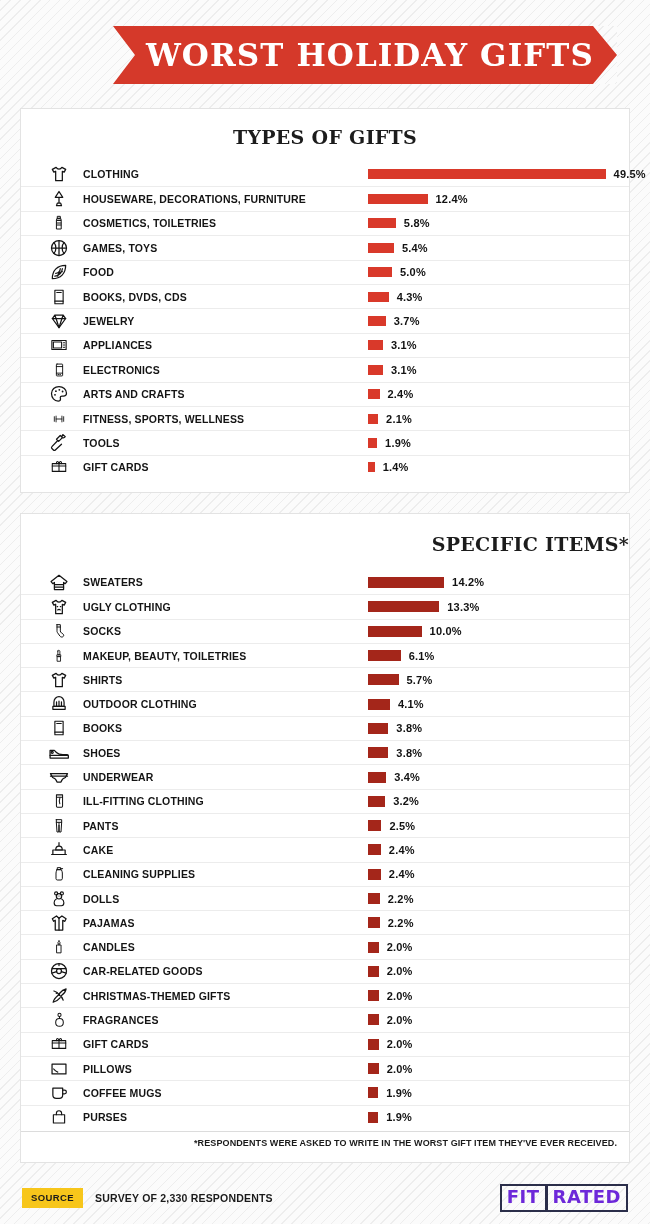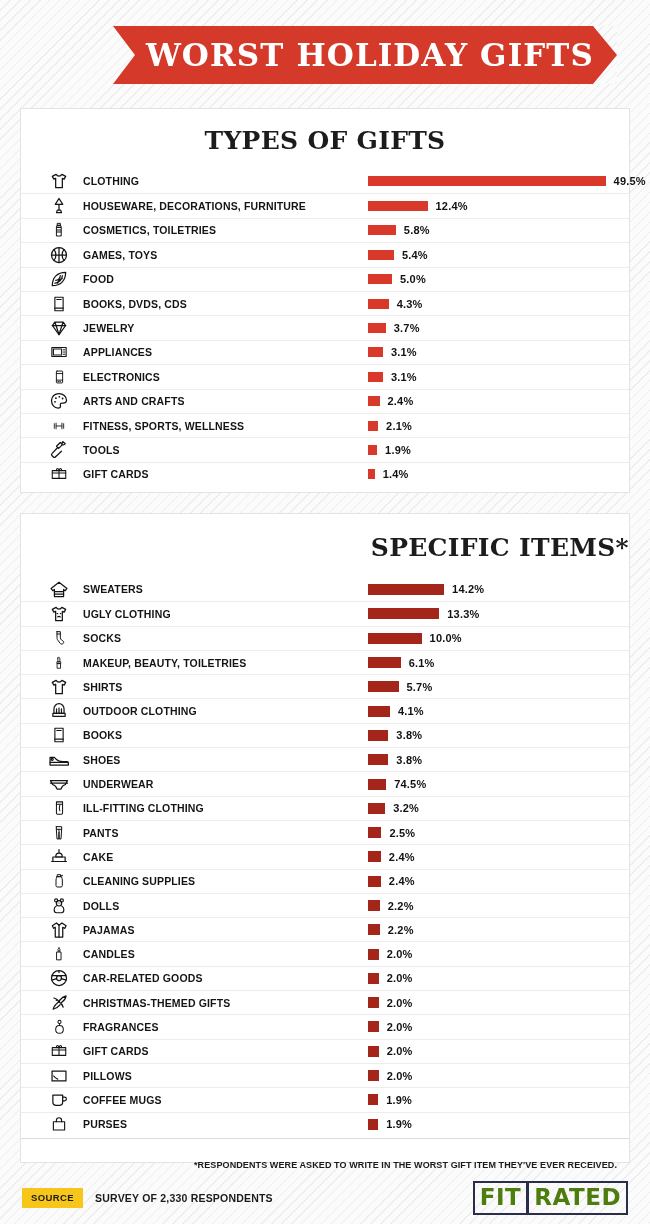--- a/index.html
+++ b/index.html
@@ -40,21 +40,21 @@
   
   .card{
     position:absolute; left:20px; width:610px;
     background:#ffffff; border:1px solid #e3e3e3;
   }
   #card-types{ top:108px; height:385px; }
   #card-items{ top:513px; height:650px; }
 
   .section-title{
     font-family:"DejaVu Serif", serif;
-    font-weight:bold; font-size:25px; color:#1c1c1c;
+    font-weight:bold; font-size:19px; color:#1c1c1c;
     text-align:center; letter-spacing:0.3px;
   }
   #card-types .section-title{ padding-top:17px; padding-bottom:14px; }
   #card-items .section-title{ padding-top:19px; padding-bottom:15px;text-align:right; }
 
   
   .rows{ width:100%; }
   .row{
     display:flex; align-items:center;
     height:24.4px;
@@ -82,44 +82,44 @@
   .bar{ height:10px; flex:0 0 auto; }
   #card-types .bar{ background:#d9392a; }
   #card-items .bar{ background:#a4261a; height:11px; }
   .value{
     font-size:11px; font-weight:bold; color:#121212;
     margin-left:8px; white-space:nowrap; letter-spacing:0.2px;
   }
 
   .footnote{
     font-size:9px; font-weight:600; color:#1a1a1a;
-    text-align:right; padding:21px 12px 0 0;
+    text-align:right; padding:6px 12px 0 0;
     border-top:1px solid #dcdcdc; margin-top:2px;
     letter-spacing:0.1px;
   }
 
   
   .footer{
     position:absolute; left:0; top:1180px; width:650px; height:36px;
     display:flex; align-items:center; padding:0 22px;
   }
   .source-badge{
     background:#f7c61b; color:#1a1a1a;
     font-size:9.5px; font-weight:bold; letter-spacing:0.4px;
     padding:5px 9px; line-height:1;
   }
   .source-text{
     font-size:10.5px; font-weight:600; color:#1a1a1a;
     margin-left:12px; letter-spacing:0.2px;
   }
   .logo{ margin-left:auto; display:flex; align-items:stretch; }
   .logo-box{
-    border:2.5px solid #2b2e4a; color:#4d7c0f;
+    border:2.5px solid #2b2e4a; color:#6d28d9;
     font-family:"DejaVu Sans", sans-serif;
-    font-weight:bold; font-size:23px; letter-spacing:0.5px;
+    font-weight:bold; font-size:18px; letter-spacing:0.5px;
     padding:2px 5px 3px 5px; line-height:1.05;
   }
   .logo-box.second{ border-left-width:2.5px; margin-left:-1px; }
 </style>
 </head>
 <body>
 
 <div class="banner-wrap">
   <div class="banner">
     <div class="banner-title">WORST HOLIDAY GIFTS</div>
@@ -456,21 +456,21 @@
         <div class="rowinner">
           <div class="icon-cell">
             <svg width="24" height="17" viewBox="0 0 26 20">
               <path fill="none" stroke="#141414" stroke-width="1.5" stroke-linejoin="round" stroke-linecap="round" d="M3 5.5h20l-2.5 4.5c-2 .6-4.3 2.3-5.2 5.5h-4.6C9.8 12.3 7.5 10.6 5.5 10L3 5.5Z"></path>
               <path fill="none" stroke="#141414" stroke-width="1.5" stroke-linejoin="round" stroke-linecap="round" d="M3 8.5h20"></path>
             </svg>
           </div>
           <div class="label">UNDERWEAR</div>
           <div class="bar-zone">
             <div class="bar" style="width: 18.224px;"></div>
-            <div class="value">74.5%</div>
+            <div class="value">3.4%</div>
           </div>
         </div>
       </div>
       <div class="row">
         <div class="rowinner">
           <div class="icon-cell">
             <svg width="15" height="20" viewBox="0 0 22 24">
               <path fill="none" stroke="#141414" stroke-width="1.5" stroke-linejoin="round" stroke-linecap="round" d="M6.5 3h9v16.5a1.5 1.5 0 0 1-1.5 1.5H8a1.5 1.5 0 0 1-1.5-1.5V3Z"></path>
               <path fill="none" stroke="#141414" stroke-width="1.5" stroke-linejoin="round" stroke-linecap="round" d="M6.5 6.5h9M11.5 8c-1 2.5-1 5.5 0 8"></path>
             </svg>

